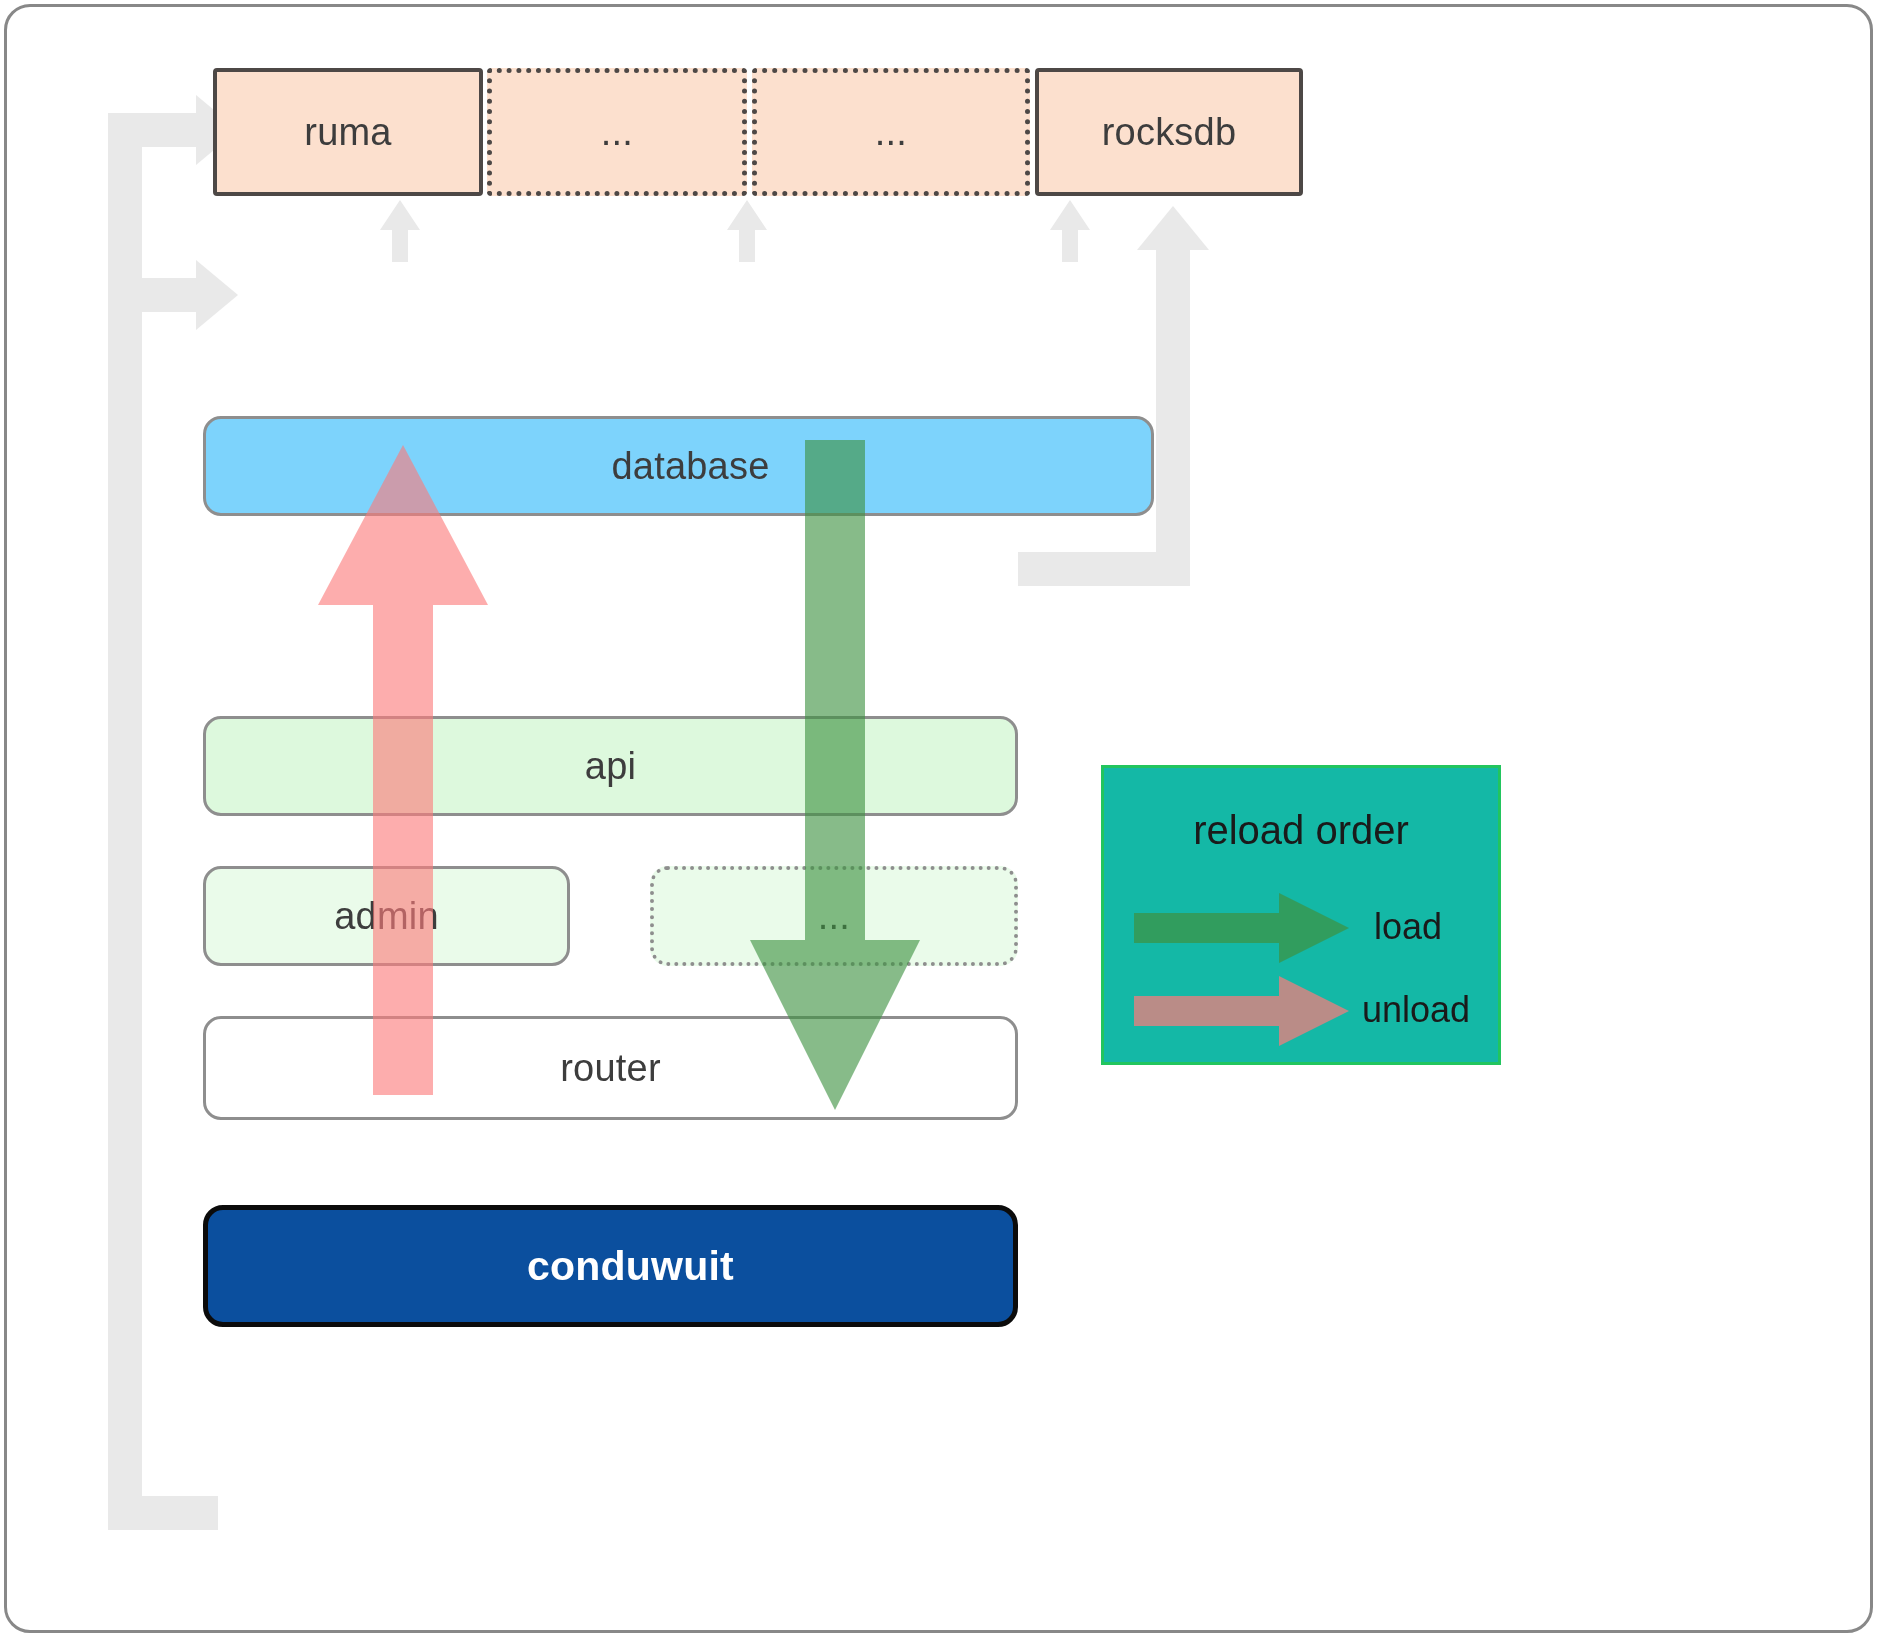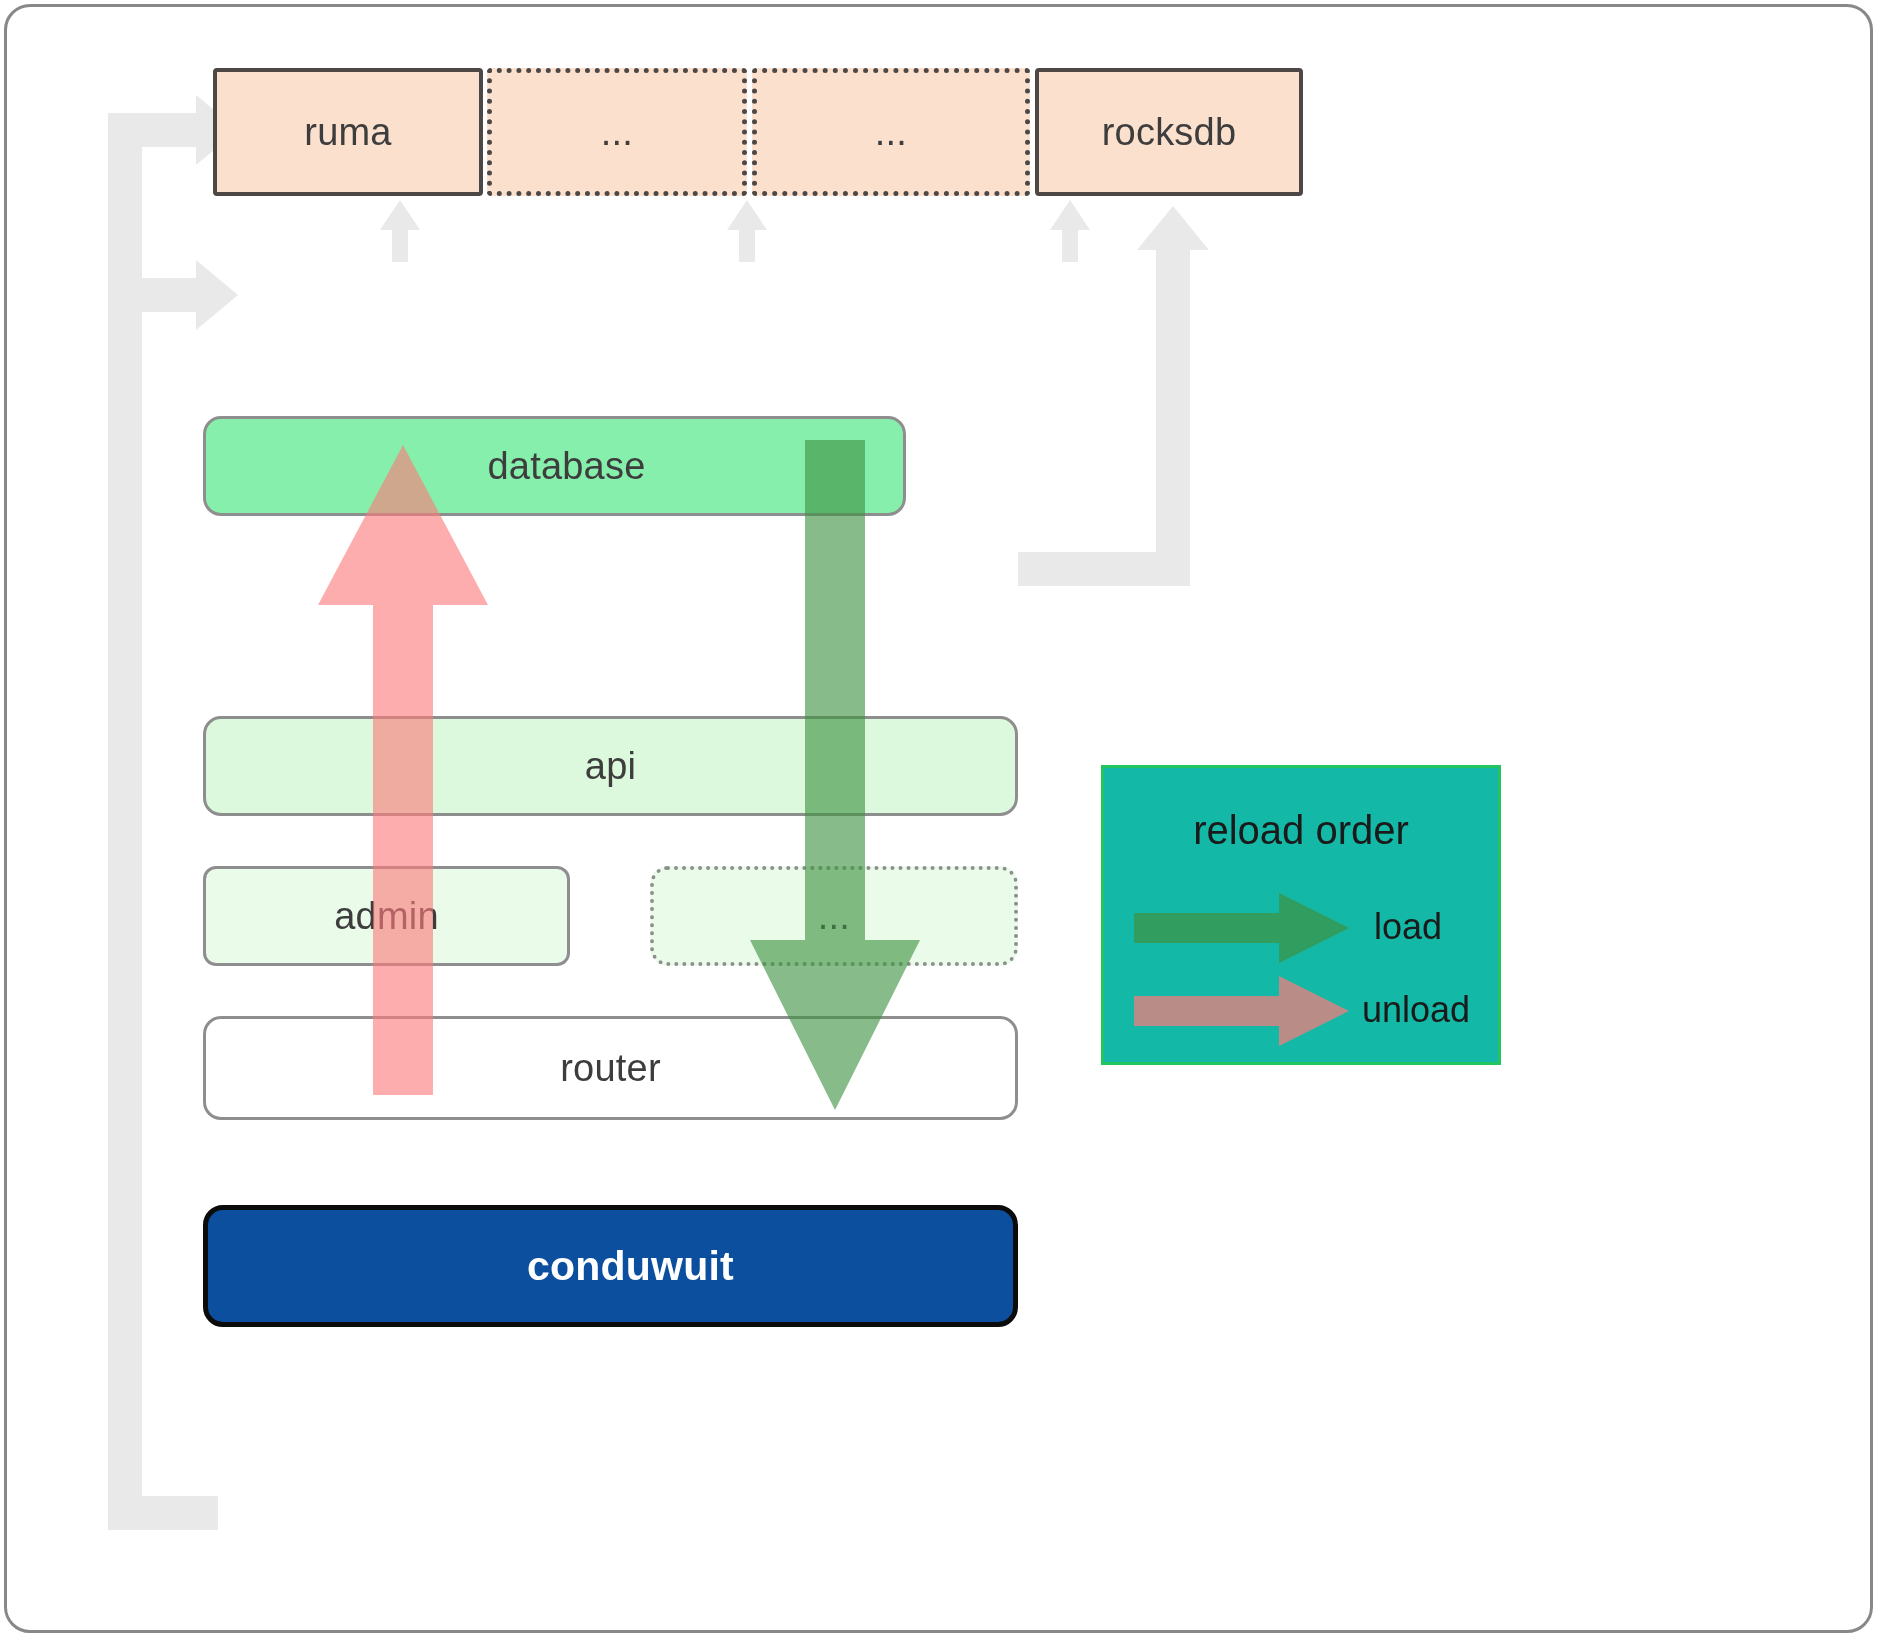--- a/index.html
+++ b/index.html
@@ -178,30 +178,30 @@
     <span>...</span>
   </div>
   <div class="box dep dotted" style="left:752px; top:68px; width:278px;">
     <span>...</span>
   </div>
   <div class="box dep" style="left:1035px; top:68px; width:268px;">
     <span>rocksdb</span>
   </div>
 
 
-  <div class="box layer" style="left:203px; top:416px; width:703px; height:100px; background:#86efac;padding-left:24px;">
+  <div class="box layer" style="left:203px; top:416px; width:951px; height:100px; background:#7dd3fc;padding-left:24px;">
     <span>database</span>
   </div>
 
 
   <div class="box layer" style="left:203px; top:716px; width:815px; height:100px; background:#ddf9dd;">
     <span>api</span>
   </div>
 
-  <div class="box layer" style="left:203px; top:866px; width:367px; height:100px; background:#eafbea;border-radius:13px;">
+  <div class="box layer" style="left:203px; top:866px; width:367px; height:100px; background:#eafbea;">
     <span>admin</span>
   </div>
 
   <div class="box layer dotted" style="left:650px; top:866px; width:368px; height:100px; background:#eafbea;">
     <span>...</span>
   </div>
 
   <div class="box layer" style="left:203px; top:1016px; width:815px; height:104px; background:#ffffff;">
     <span>router</span>
   </div>

